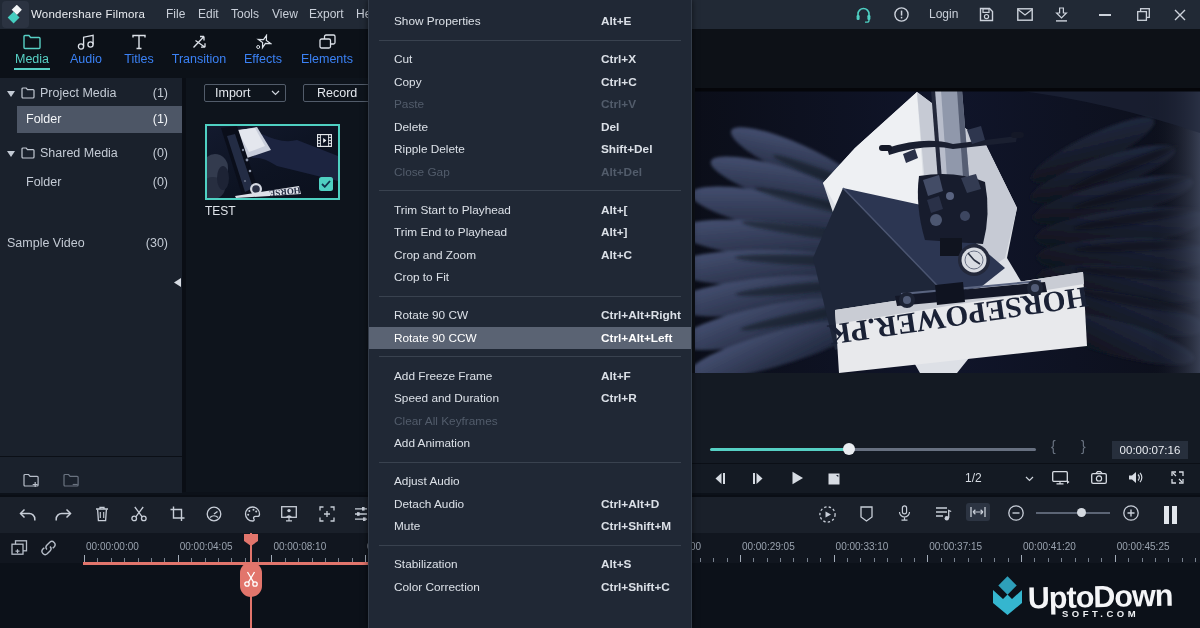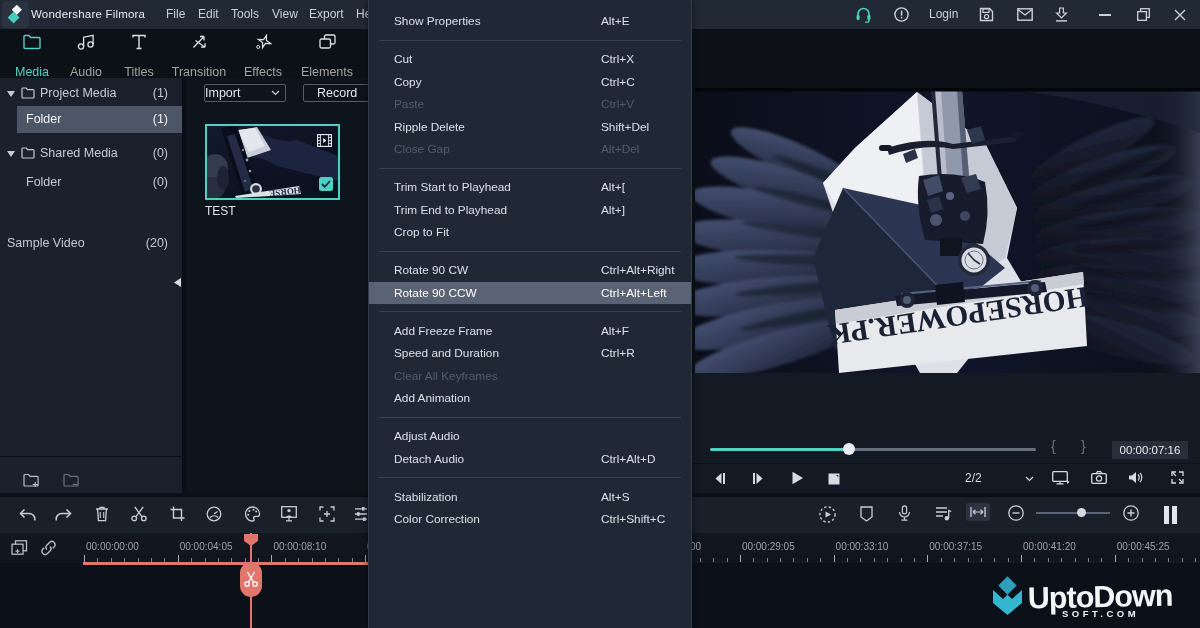--- a/index.html
+++ b/index.html
@@ -7,22 +7,22 @@
        font-family:"Liberation Sans",sans-serif;background:#0c1119;}
   .abs{position:absolute;}
   
   #titlebar{left:0;top:0;width:1200px;height:29px;background:#212935;}
   #titlebar .mi{position:absolute;top:0;height:29px;line-height:29px;
        font-size:12px;color:#c9cfd9;}
   #apptitle{position:absolute;left:31px;top:0;height:29px;line-height:29px;
        font-size:11.5px;color:#e9ecf0;letter-spacing:0.2px;}
   
   #tabbar{left:0;top:29px;width:632px;height:49px;background:#0c1118;}
-  .tab{position:absolute;top:5px;text-align:center;color:#a3a3a3;}
-  .tab .lbl{font-size:12.5px;margin-top:15px;}
+  .tab{position:absolute;top:5px;text-align:center;color:#3b82f6;}
+  .tab .lbl{font-size:12.5px;margin-top:2px;}
   .tab svg{display:block;margin:0 auto;}
   #tab-media{color:#57d0c4;}
   #tab-media .ul{position:absolute;left:50%;transform:translateX(-50%);
        bottom:-4px;width:36px;height:2px;background:#57d0c4;}
   
   #tree{left:0;top:78px;width:182px;height:414px;background:#1a212c;}
   .trow{position:absolute;left:0;width:182px;height:29px;line-height:29px;
        font-size:12.5px;color:#c3cad4;}
   .trow .cnt{position:absolute;right:14px;top:0;}
   #tree .sel{background:#4d5666;color:#f2f4f7;}
@@ -47,21 +47,21 @@
   
   #tracks{left:0;top:563px;width:1200px;height:65px;background:#0c1119;}
   #redline{left:83px;top:562px;width:600px;height:2.5px;background:#e2756c;}
   
   #cmenu{left:368px;top:0;width:322px;height:628px;background:#202835;
        box-shadow:0 0 6px rgba(0,0,0,.6);border-left:1px solid #333c49;
        border-right:1px solid #333c49;}
   #cmenu ul{list-style:none;margin:0;padding:10.35px 0 0 0;}
   #cmenu li{height:22.5px;line-height:22.5px;font-size:11.8px;color:#dbe0e7;
        position:relative;padding-left:25px;}
-  #cmenu li .sc{position:absolute;left:232px;top:0;}
+  #cmenu li .sc{position:absolute;left:232px;top:0;font-weight:bold;}
   #cmenu li.dis{color:#525c6b;}
   #cmenu li.hl{background:#5a6373;color:#fff;}
   #cmenu .sep{height:1px;background:#39424f;margin:7px 10px 7.5px 10px;}
   
   #utd{left:985px;top:573px;width:215px;height:50px;}
 </style>
 </head>
 <body>
 <div id="app">
 
@@ -190,41 +190,41 @@
         </svg>
       <span style="position:absolute;left:40px">Shared Media</span>
         <span class="cnt">(0)</span>
     </div>
     <div class="trow" style="top:89.5px">
       <span style="position:absolute;left:26px">Folder</span>
         <span class="cnt">(0)</span>
     </div>
     <div class="trow" style="top:150.7px">
       <span style="position:absolute;left:7px">Sample Video</span>
-        <span class="cnt">(20)</span>
+        <span class="cnt">(30)</span>
     </div>
     <svg class="abs" style="left:174px;top:200px" width="7" height="9" viewBox="0 0 7 9">
         <path d="M7 0 L0 4.5 L7 9z" fill="#d6dbe2"></path>
       </svg>
   </div>
   <div class="abs" id="treefoot">
     <svg class="abs" style="left:23px;top:16px" width="17" height="15" viewBox="0 0 17 15">
       <path d="M1 2.5 a1 1 0 0 1 1-1 h3.6 l1.5 1.8 h7 a1 1 0 0 1 1 1 v7.7 a1 1 0 0 1 -1 1 h-12.1 a1 1 0 0 1 -1-1z" fill="none" stroke="#b8bfca" stroke-width="1.2"></path>
       <path d="M12.2 9 v5 M9.7 11.5 h5" stroke="#b8bfca" stroke-width="1.2"></path>
     </svg>
     <svg class="abs" style="left:63px;top:16px" width="17" height="15" viewBox="0 0 17 15">
       <path d="M1 2.5 a1 1 0 0 1 1-1 h3.6 l1.5 1.8 h7 a1 1 0 0 1 1 1 v7.7 a1 1 0 0 1 -1 1 h-12.1 a1 1 0 0 1 -1-1z" fill="none" stroke="#6a7380" stroke-width="1.2"></path>
       <path d="M9.7 11.5 h5" stroke="#6a7380" stroke-width="1.2"></path>
     </svg>
   </div>
   <div class="abs" id="vdiv1"></div>
 
   <div class="abs" id="media">
     <div class="btn" style="left:18px;top:6px;width:80px;height:16px;line-height:16px">
-      <span style="">Import</span>
+      <span style="margin-left:10px">Import</span>
       <svg class="abs" style="left:66px;top:5px" width="9" height="6" viewBox="0 0 9 6">
           <path d="M1 1 L4.5 4.5 L8 1" fill="none" stroke="#cfd5dd" stroke-width="1.2"></path>
         </svg>
     </div>
     <div class="btn" style="left:117px;top:6px;width:86px;height:16px;line-height:16px">
       <span style="margin-left:13px">Record</span>
     </div>
 
     <div class="abs" style="left:19px;top:46px;width:131px;height:72px;border:2px solid #4fd0c2;background:#0d1322">
       <svg width="131" height="72" viewBox="0 0 131 72" style="display:block">
@@ -288,21 +288,21 @@
       <path d="M4.5 1 L10.5 6.5 L4.5 12z" fill="#d7dce3"></path>
         <rect x="1" y="1" width="2" height="11" fill="#d7dce3"></rect>
     </svg>
     <svg class="abs" style="left:159px;top:442px" width="13" height="14" viewBox="0 0 13 14">
       <path d="M1.5 0.8 L12 7 L1.5 13.2z" fill="#d7dce3"></path>
     </svg>
     <svg class="abs" style="left:196px;top:444px" width="12" height="12" viewBox="0 0 12 12">
       <rect x="0.5" y="0.5" width="11" height="11" fill="#d7dce3"></rect>
         <path d="M8 2 l2.3 0 0 2.3z" fill="#272f3c"></path>
     </svg>
-    <div class="abs" style="left:333px;top:442px;font-size:12px;color:#d7dce3">2/2</div>
+    <div class="abs" style="left:333px;top:442px;font-size:12px;color:#d7dce3">1/2</div>
     <svg class="abs" style="left:393px;top:447px" width="9" height="6" viewBox="0 0 9 6">
         <path d="M1 1 L4.5 4.5 L8 1" fill="none" stroke="#cfd5dd" stroke-width="1.2"></path>
       </svg>
     <svg class="abs" style="left:420px;top:442px" width="18" height="15" viewBox="0 0 18 15">
       <rect x="0.7" y="0.7" width="14.6" height="9.6" rx="1" fill="none" stroke="#d7dce3" stroke-width="1.3"></rect>
       <path d="M8 10.5 v2 M4.5 12.8 h7" stroke="#d7dce3" stroke-width="1.2"></path>
       <path d="M12.5 11 h5 M15 9 l2.5 2 -2.5 2z" fill="#d7dce3" stroke="none"></path>
     </svg>
     <svg class="abs" style="left:459px;top:442px" width="16" height="13" viewBox="0 0 16 13">
       <rect x="0.7" y="2.7" width="14.6" height="9.6" rx="1.4" fill="none" stroke="#d7dce3" stroke-width="1.3"></rect>
@@ -679,36 +679,39 @@
     </svg>
   </div>
 
   <div class="abs" id="cmenu">
     <ul>
       <li>Show Properties<span class="sc">Alt+E</span></li>
       <div class="sep"></div>
       <li>Cut<span class="sc">Ctrl+X</span></li>
       <li>Copy<span class="sc">Ctrl+C</span></li>
       <li class="dis">Paste<span class="sc">Ctrl+V</span></li>
+      <li>Delete<span class="sc">Del</span></li>
       <li>Ripple Delete<span class="sc">Shift+Del</span></li>
       <li class="dis">Close Gap<span class="sc">Alt+Del</span></li>
       <div class="sep"></div>
       <li>Trim Start to Playhead<span class="sc">Alt+[</span></li>
       <li>Trim End to Playhead<span class="sc">Alt+]</span></li>
+      <li>Crop and Zoom<span class="sc">Alt+C</span></li>
       <li>Crop to Fit</li>
       <div class="sep"></div>
       <li>Rotate 90 CW<span class="sc">Ctrl+Alt+Right</span></li>
       <li class="hl">Rotate 90 CCW<span class="sc">Ctrl+Alt+Left</span></li>
       <div class="sep"></div>
       <li>Add Freeze Frame<span class="sc">Alt+F</span></li>
       <li>Speed and Duration<span class="sc">Ctrl+R</span></li>
       <li class="dis">Clear All Keyframes</li>
       <li>Add Animation</li>
       <div class="sep"></div>
       <li>Adjust Audio</li>
       <li>Detach Audio<span class="sc">Ctrl+Alt+D</span></li>
+      <li>Mute<span class="sc">Ctrl+Shift+M</span></li>
       <div class="sep"></div>
       <li>Stabilization<span class="sc">Alt+S</span></li>
       <li>Color Correction<span class="sc">Ctrl+Shift+C</span></li>
     </ul>
   </div>
 
 </div>
 
 </body></html>

